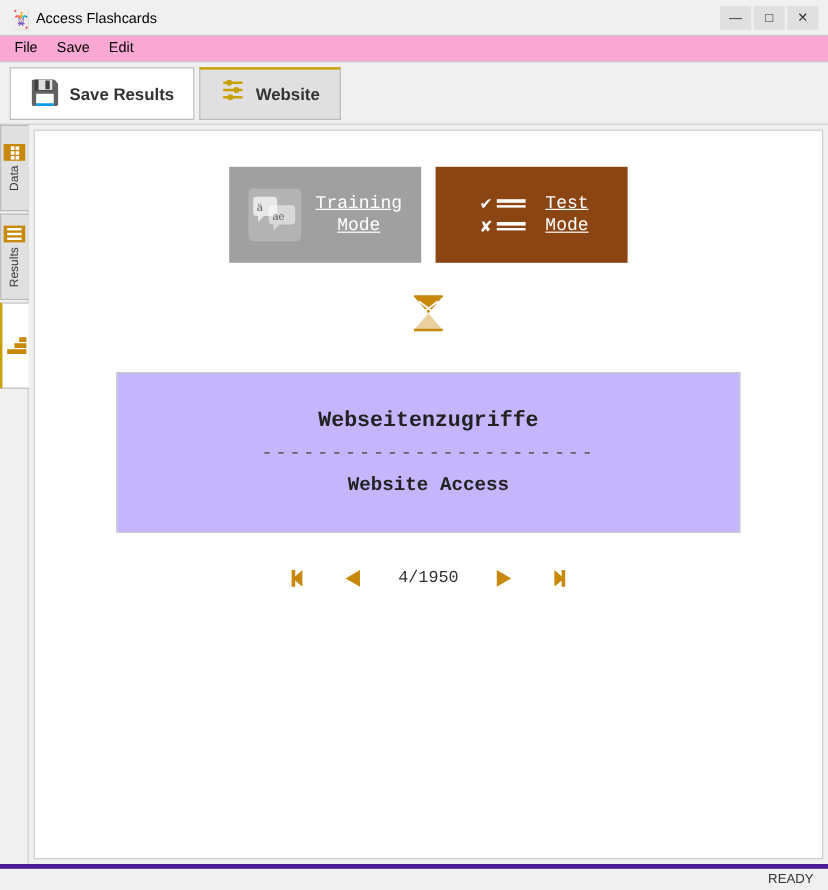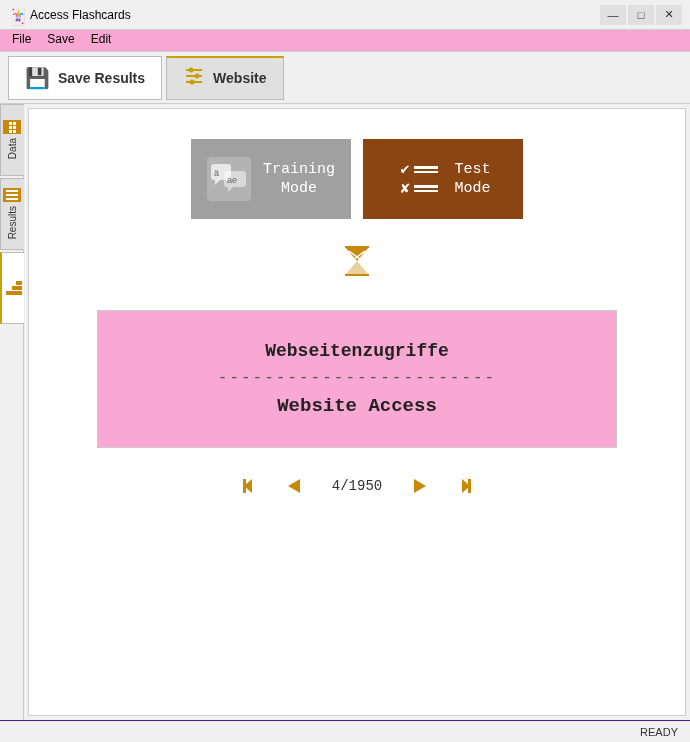--- a/index.html
+++ b/index.html
@@ -144,34 +144,35 @@
     }
     .mode-btn.test {
       background: #8B4513;
     }
     .mode-btn-label {
       font-size: 15px;
       color: white;
       font-family: 'Courier New', monospace;
       text-align: center;
       line-height: 1.3;
+      text-decoration: underline;
     }
 
     
     .hourglass-area {
       margin: 4px 0;
       color: #c8890a;
       font-size: 28px;
     }
 
     
     .flashcard {
       width: 100%;
       max-width: 520px;
-      background: #f9a8d4;
+      background: #c4b5fd;
       border: 1px solid #ccc;
       padding: 30px 20px;
       display: flex;
       flex-direction: column;
       align-items: center;
       gap: 8px;
     }
     .flashcard-german {
       font-family: 'Courier New', monospace;
       font-size: 18px;
@@ -180,21 +181,21 @@
       text-align: center;
     }
     .flashcard-separator {
       font-family: 'Courier New', monospace;
       font-size: 16px;
       color: #555;
       letter-spacing: 2px;
     }
     .flashcard-english {
       font-family: 'Courier New', monospace;
-      font-size: 19px;
+      font-size: 16px;
       font-weight: bold;
       color: #222;
       text-align: center;
     }
 
     
     .nav-controls {
       display: flex;
       align-items: center;
       gap: 16px;
@@ -216,21 +217,21 @@
       font-size: 14px;
       color: #333;
       min-width: 70px;
       text-align: center;
     }
 
     
     .status-bar {
       height: 22px;
       background: #f0f0f0;
-      border-top: 1px solid #4c1d95;
+      border-top: 4px solid #4c1d95;
       display: flex;
       align-items: center;
       justify-content: flex-end;
       padding: 0 12px;
       font-size: 11px;
       color: #333;
     }
 
     
     .sidebar-tab-vertical {

